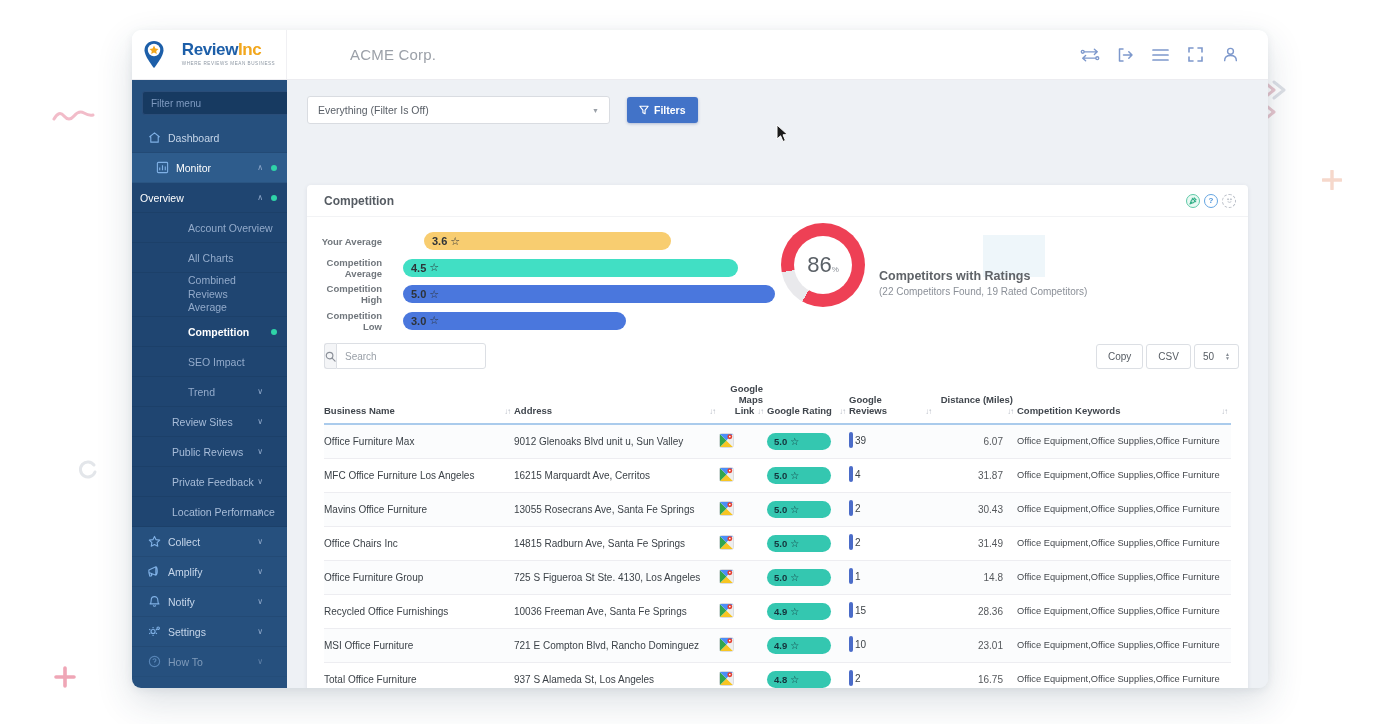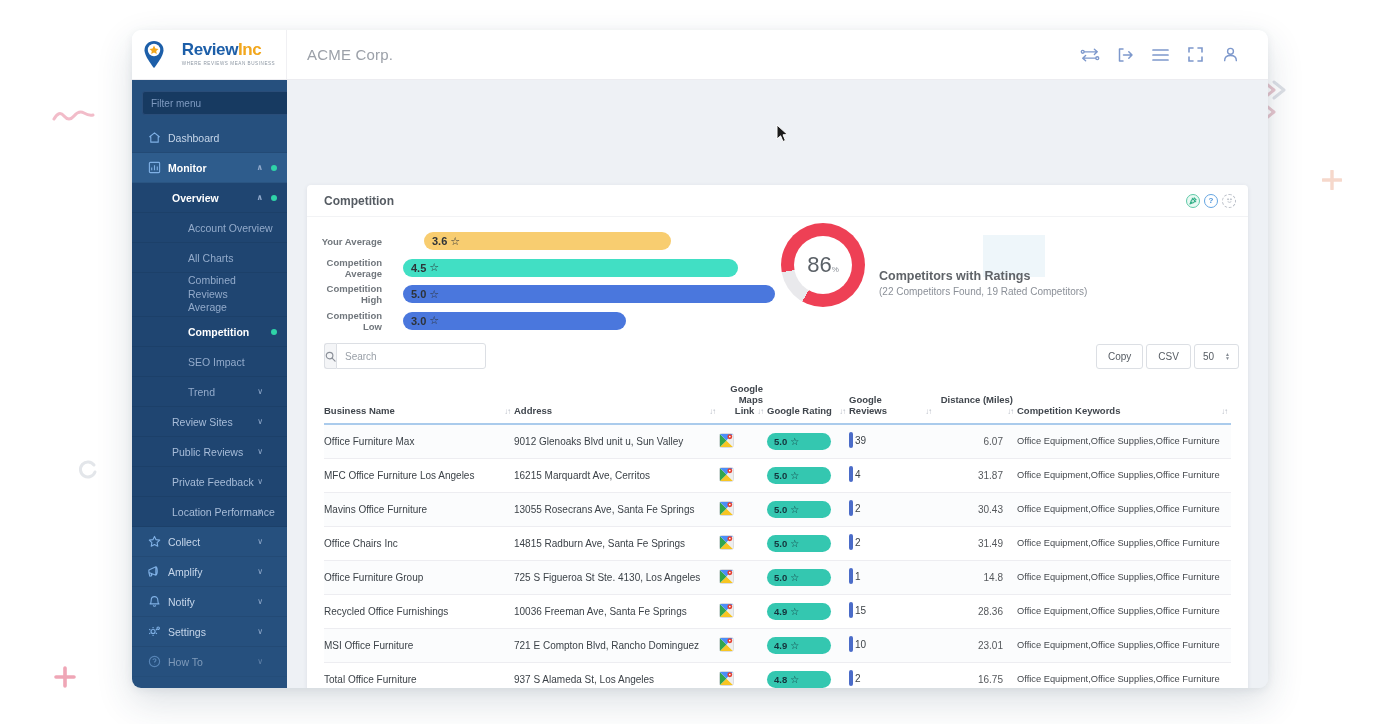--- a/index.html
+++ b/index.html
@@ -15,21 +15,21 @@
   .topbar { position:absolute; left:0; top:0; right:0; height:50px; background:#fff;
     display:flex; border-bottom:1px solid #ececf0; z-index:5; }
   .logo-box { width:155px; height:100%; background:#fff; border-right:1px solid #f0f0f3;
     display:flex; align-items:center; justify-content:center; }
   .logo { display:flex; align-items:flex-start; gap:17px; }
   .logo-text { display:flex; flex-direction:column; }
   .logo-name { font-size:17px; font-weight:bold; letter-spacing:-.4px; }
   .logo-name .p1 { color:#1d5fa9; } .logo-name .p2 { color:#f2a71d; }
   .logo-tag { font-size:4.6px; color:#8d97a3; letter-spacing:.55px; margin-top:1px; }
   .hdr-main { flex:1; display:flex; align-items:center; padding:0 28px 0 20px; }
-  .company { font-size:15px; color:#9ba0a8; letter-spacing:.2px; }
+  .company { font-size:15px; color:#9ba0a8; letter-spacing:.2px;margin-left:43px; }
   .hdr-icons { margin-left:auto; display:flex; align-items:center; gap:15px; }
   .hdr-ic { width:20px; height:20px; display:flex; align-items:center; justify-content:center; cursor:pointer; }
   .hdr-ic svg { stroke:#7d98cc; }
 
   
   .sidebar { position:absolute; left:0; top:50px; bottom:0; width:155px; background:#26507e; overflow:hidden; }
   .filterwrap { padding:11px 10px 8px 10px; display:flex; gap:6px; }
   .filterinput { flex:1; height:24px; background:#173a61; border:1px solid #2a4d79; border-radius:3px;
     color:#cfe0f2; font-size:10px; padding:0 8px; outline:none; }
   .filterinput::placeholder { color:#7e9ac0; }
@@ -37,21 +37,21 @@
     font-size:10.5px; color:#c6d6ea; border-bottom:1px solid rgba(0,0,0,.07); }
   .nav-item .ic { width:14px; height:14px; margin-left:15px; margin-right:7px; flex:0 0 auto;
     display:flex; align-items:center; justify-content:center; }
   .nav-item .ic svg { stroke:#7fb0e5; }
   .nav-item.lvl1 { padding-left:40px; color:#a7bcd8; }
   .nav-item.lvl2 { padding-left:56px; color:#93abcb; }
   .nav-item.two-line { height:44px; }
   .nav-item.two-line .lbl { line-height:1.3; padding-right:24px; }
   .nav-item.sect { background:#1f4571; }
   .nav-item.hilite { background:#2e5c8c; }
-  .nav-item.boldw { color:#fff; font-weight:bold; }
+  .nav-item.boldw { color:#fff; font-weight:normal;padding-left:8px; }
   .nav-item.active { color:#ffffff; font-weight:bold; }
   .chev { position:absolute; right:24px; font-size:8px; color:#8fa8ca; }
   .dot { position:absolute; right:10px; width:6px; height:6px; border-radius:50%; background:#2fd3a8; }
   .nav-item.dim { opacity:.55; }
 
   
   .main { position:absolute; left:155px; top:50px; right:0; bottom:0; background:#eef1f5; overflow:hidden; }
   .filter-row { display:flex; align-items:center; margin:16px 20px 0 20px; gap:17px; }
   .big-select { width:303px; height:28px; background:#fff; border:1px solid #d9dce1; border-radius:3px;
     display:flex; align-items:center; padding:0 10px; font-size:10.5px; color:#5a6068; cursor:pointer; }
@@ -309,20 +309,32 @@
               <path d="M5.4 5.5 C5.4 3.6 8.6 3.6 8.6 5.5 C8.6 6.8 7 6.7 7 8.2 M7 10.2 V10.4"></path>
             </svg>
           </span>
           <span class="lbl">How To</span>
           <span class="chev">∨</span>
         </div>
       </div>
   </div>
 
   <div class="main">
+    <div class="filter-row">
+      <div class="big-select">
+        <span>Everything (Filter Is Off)</span>
+        <span class="caret">▼</span>
+      </div>
+      <button class="filters-btn">
+        <svg width="10" height="10" viewBox="0 0 12 12" fill="none" stroke="#fff" stroke-width="1.4" stroke-linejoin="round">
+            <path d="M1 1.5 H11 L7.3 6.2 V10.5 L4.7 9.2 V6.2 Z"></path>
+          </svg>
+        <span>Filters</span>
+      </button>
+    </div>
 
     <div class="panel">
       <div class="panel-head">
         <span class="panel-title">Competition</span>
         <div class="corner-icons">
           <span class="cic pin">
               <svg width="8" height="8" viewBox="0 0 10 10" fill="none" stroke="#2fae85" stroke-width="1.3" stroke-linecap="round">
                 <path d="M4 1.5 L8.5 6 M6.5 1 L9 3.5 M6 2.5 L3 4 L1.5 8.5 L6 7 L7.5 4"></path>
                 <path d="M1.5 8.5 L3.8 6.2"></path>
               </svg>

